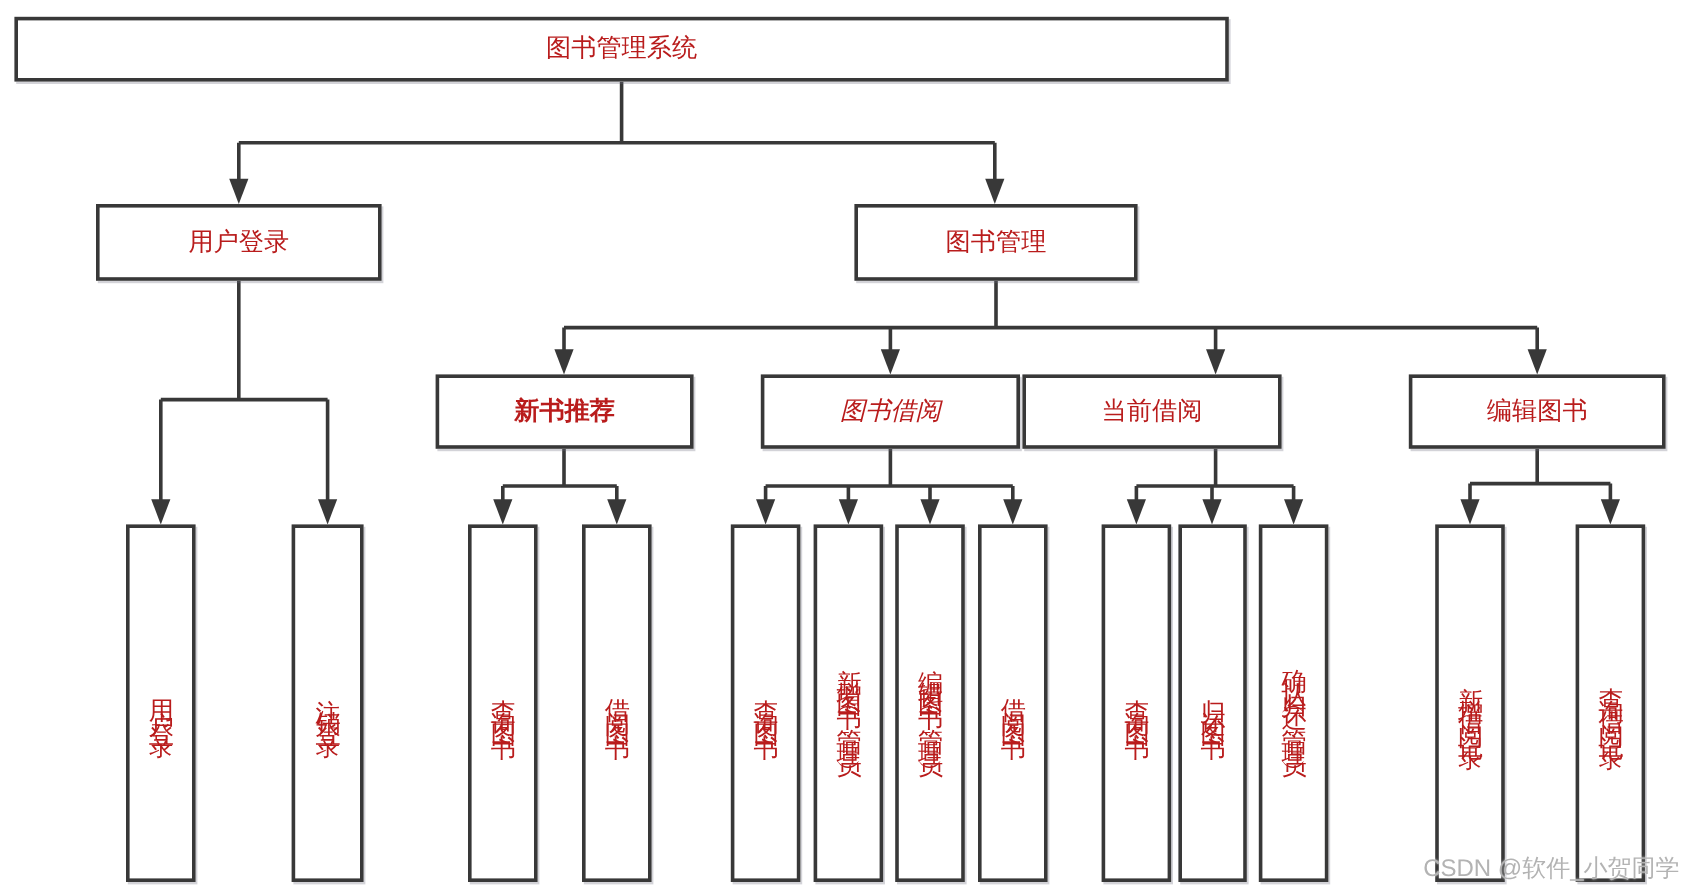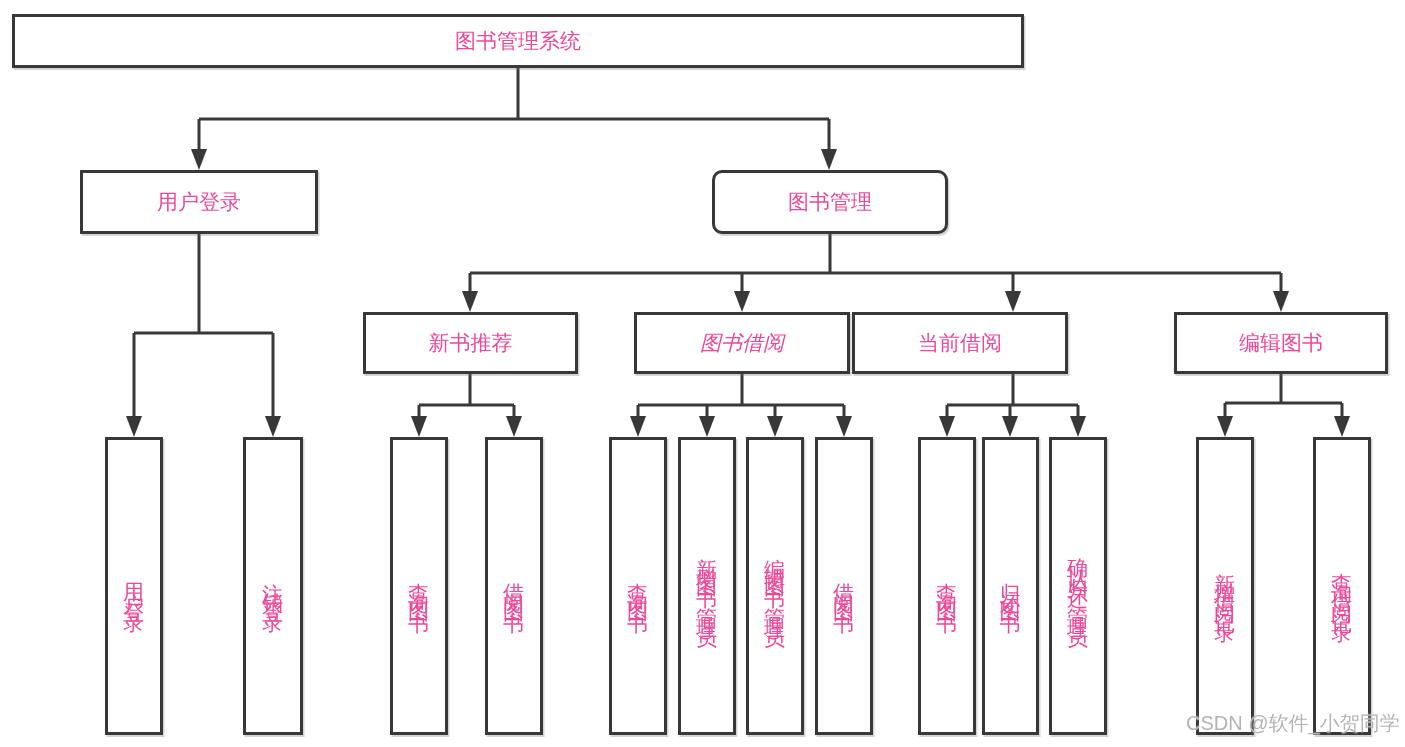--- a/index.html
+++ b/index.html
@@ -3,21 +3,21 @@
 <meta charset="utf-8">
 <style>
   html,body{margin:0;padding:0;background:#fff;}
   .canvas{
     position:relative;width:1405px;height:747px;background:#ffffff;
     font-family:"Liberation Sans","DejaVu Sans",sans-serif;overflow:hidden;
   }
   .wires{position:absolute;left:0;top:0;width:1405px;height:747px;}
   .node{
     position:absolute;box-sizing:border-box;background:#ffffff;
-    border:3px solid #383838;color:#ec4899;font-size:21px;
+    border:3px solid #383838;color:#b91c1c;font-size:21px;
     display:flex;align-items:center;justify-content:center;
     box-shadow:1.5px 2px 0 rgba(110,110,125,.30);
     line-height:1.25;white-space:nowrap;
   }
   .leaf{
     writing-mode:vertical-rl;text-orientation:mixed;
     letter-spacing:10px;line-height:1;white-space:normal;
   }
   .watermark{
     position:absolute;left:1186px;top:710px;z-index:5;
@@ -76,23 +76,23 @@
     <g stroke="#383838" stroke-width="3">
       <path d="M1281 374 V403 M1225 403 H1342 M1225 403 V418 M1342 403 V418"></path>
     </g>
     <polygon fill="#383838" points="1217,416 1233,416 1225,437"></polygon>
     <polygon fill="#383838" points="1334,416 1350,416 1342,437"></polygon>
   </svg>
 
   <div class="node" style="left:12px;top:14px;width:1012px;height:54px;">图书管理系统</div>
 
   <div class="node" style="left:80px;top:170px;width:238px;height:64px;">用户登录</div>
-  <div class="node" style="left:712px;top:170px;width:236px;height:64px;border-radius:10px;">图书管理</div>
+  <div class="node" style="left:712px;top:170px;width:236px;height:64px;">图书管理</div>
 
-  <div class="node" style="left:363px;top:312px;width:215px;height:62px;">新书推荐</div>
+  <div class="node" style="left:363px;top:312px;width:215px;height:62px;font-weight:bold;">新书推荐</div>
   <div class="node" style="left:634px;top:312px;width:216px;height:62px;font-style:italic;">图书借阅</div>
   <div class="node" style="left:852px;top:312px;width:216px;height:62px;">当前借阅</div>
   <div class="node" style="left:1174px;top:312px;width:214px;height:62px;">编辑图书</div>
 
   <div class="node leaf" style="left:105px;top:437px;width:58px;height:298px;">用户登录</div>
   <div class="node leaf" style="left:243px;top:437px;width:60px;height:298px;">注销登录</div>
 
   <div class="node leaf" style="left:390px;top:437px;width:58px;height:298px;">查询图书</div>
   <div class="node leaf" style="left:485px;top:437px;width:58px;height:298px;">借阅图书</div>
 

